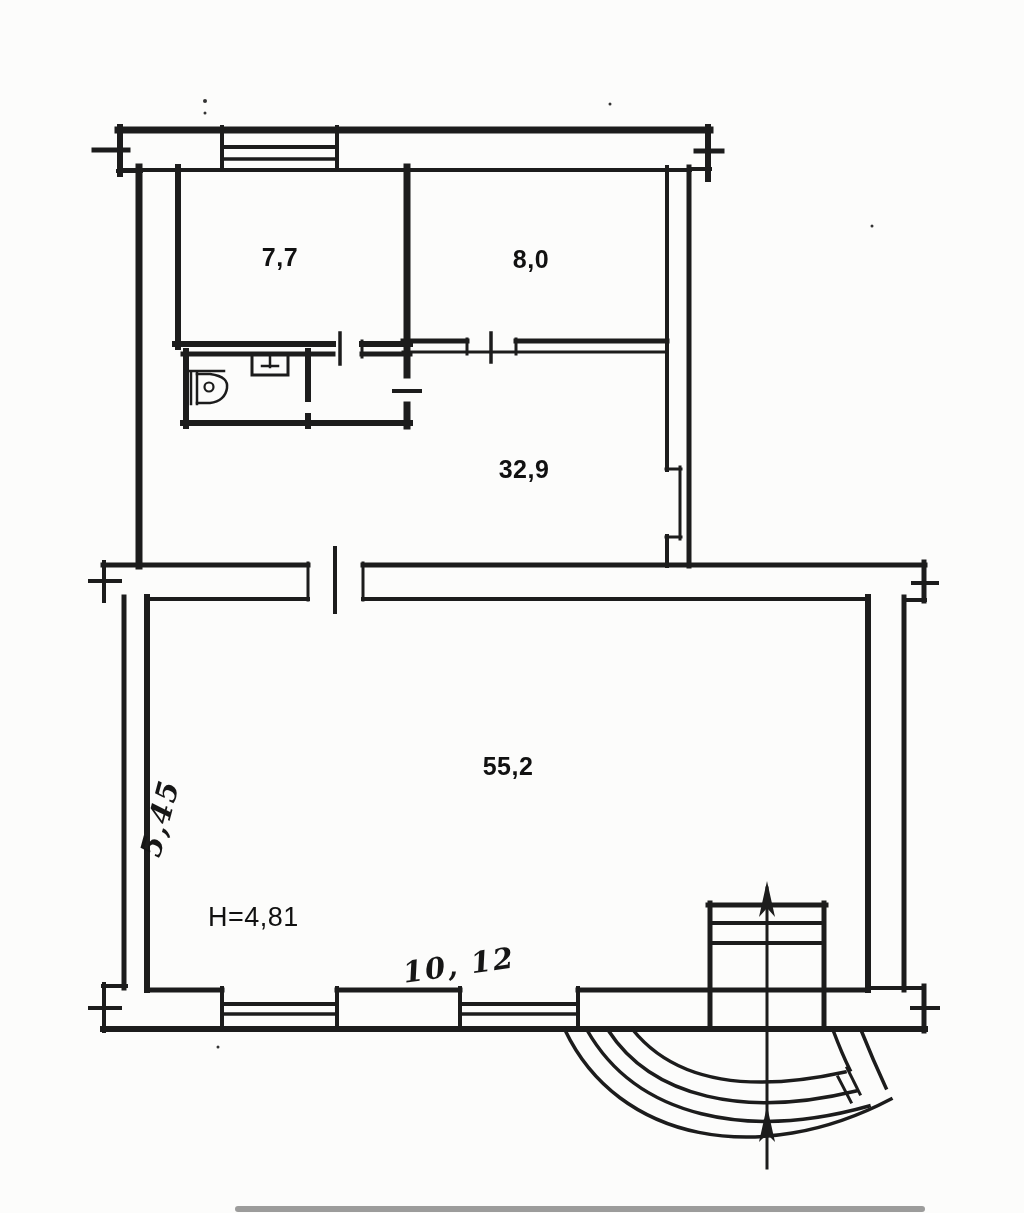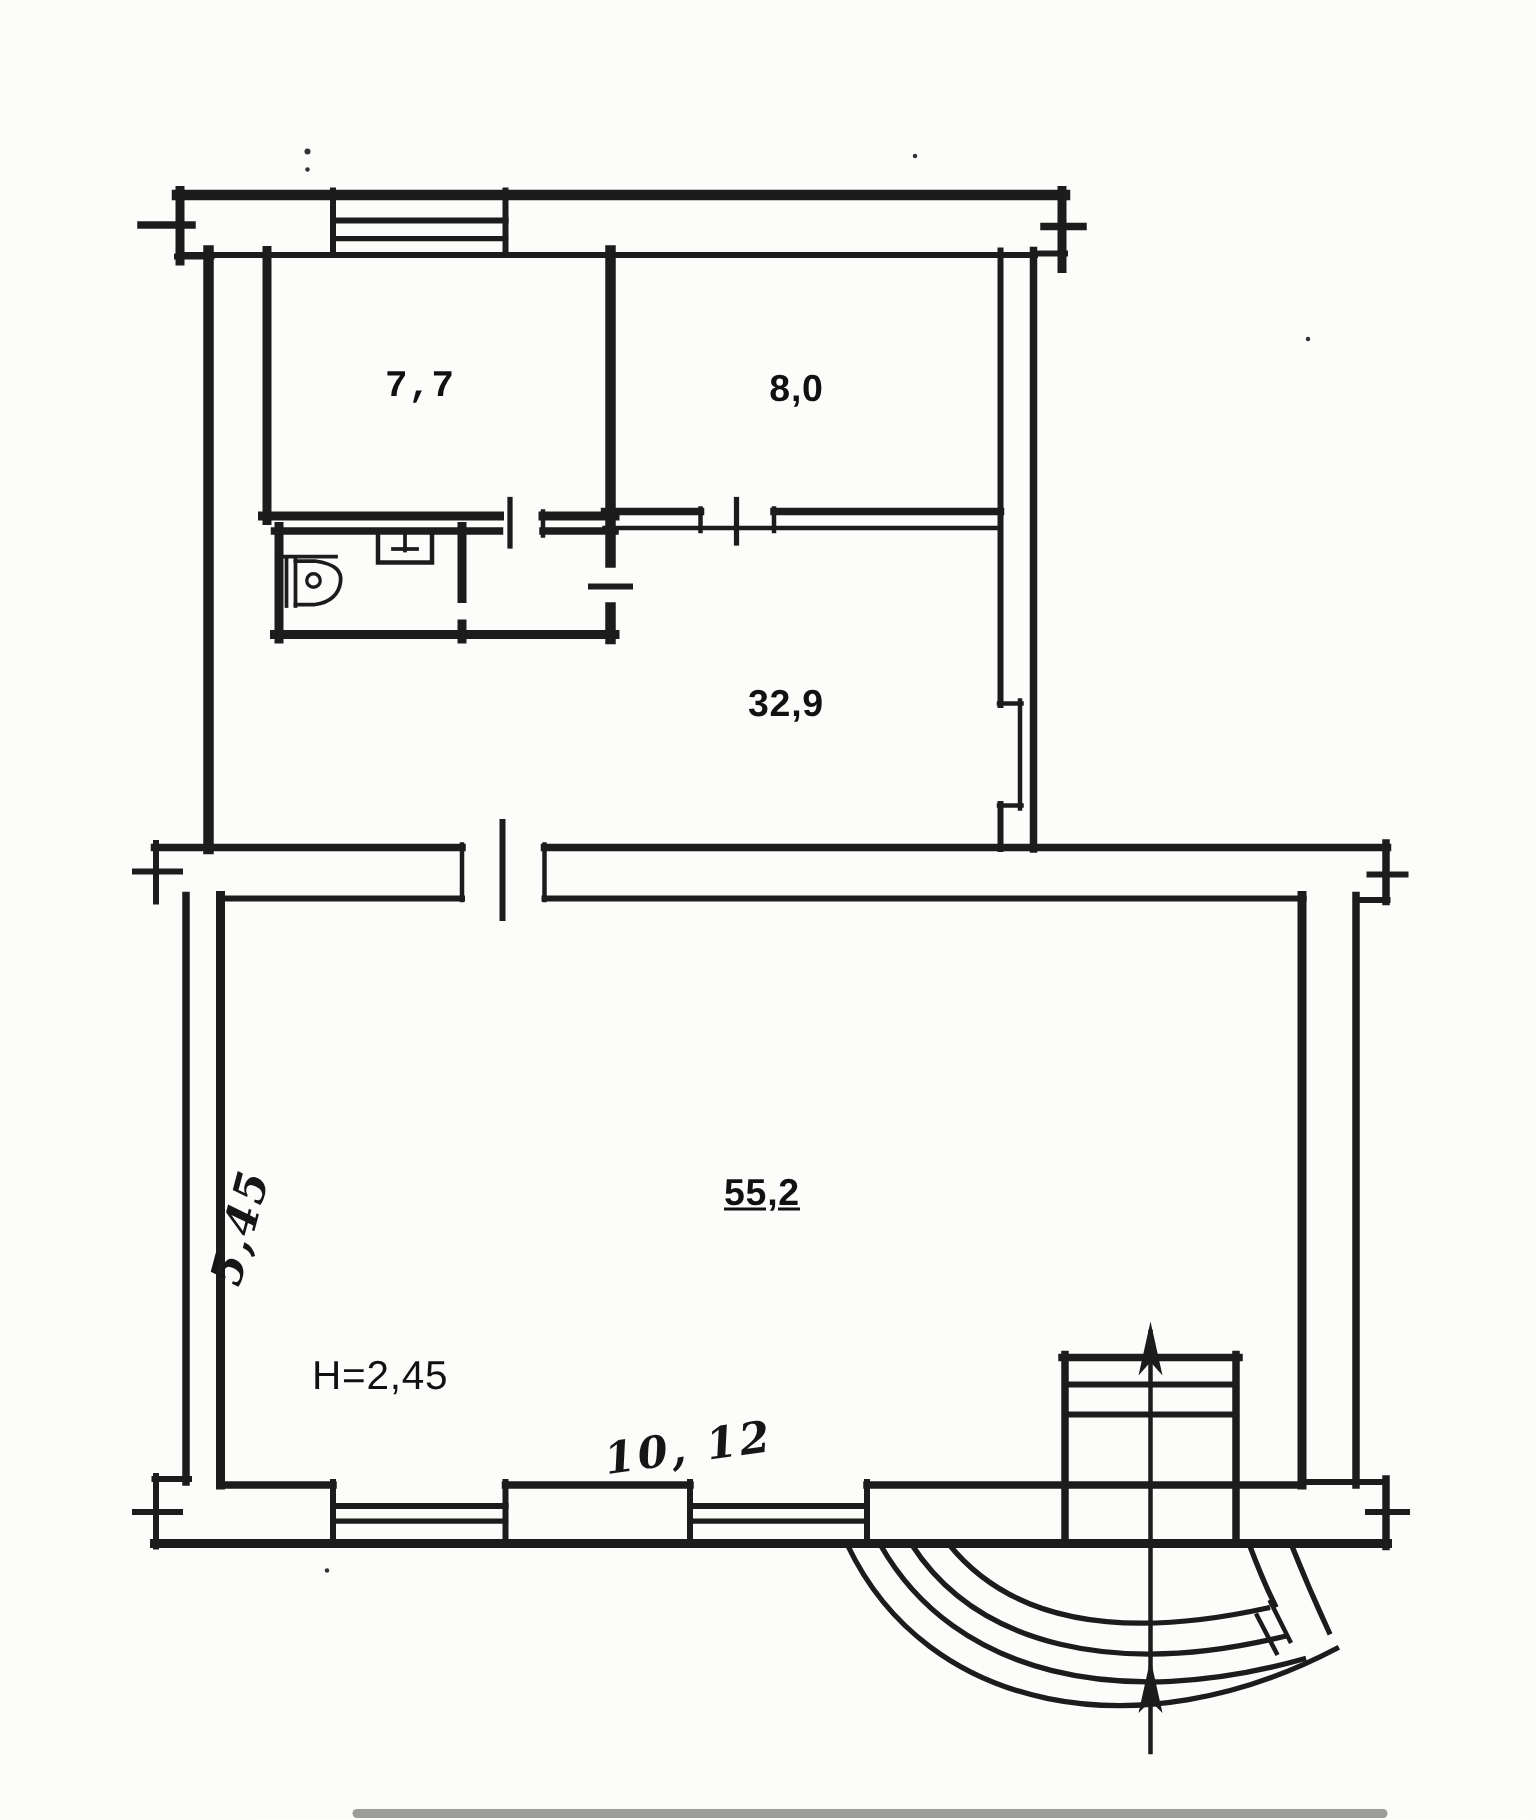--- a/index.html
+++ b/index.html
@@ -174,27 +174,27 @@
     <g fill="#333333">
       <circle cx="205" cy="101" r="2"></circle>
       <circle cx="205" cy="113" r="1.5"></circle>
       <circle cx="610" cy="104" r="1.5"></circle>
       <circle cx="872" cy="226" r="1.5"></circle>
       <circle cx="218" cy="1047" r="1.5"></circle>
       <rect x="235" y="1206" width="690" height="6" rx="3" fill="#3c3c3c" opacity="0.5"></rect>
     </g>
   </svg>
 
-  <div class="lbl room-lbl" style="left:220px;top:243px;font-family:Liberation Mono, monospace;">7,7</div>
+  <div class="lbl room-lbl" style="left:220px;top:243px;">7,7</div>
 
   <div class="lbl room-lbl" style="left:471px;top:245px;">8,0</div>
 
   <div class="lbl room-lbl" style="left:464px;top:455px;">32,9</div>
 
-  <div class="lbl room-lbl" style="left:448px;top:781px;text-decoration:underline;">55,2</div>
-
-  <div class="lbl note-lbl" style="left:208px;top:902px;">H=2,45</div>
+  <div class="lbl room-lbl" style="left:448px;top:752px;">55,2</div>
+
+  <div class="lbl note-lbl" style="left:208px;top:902px;">H=4,81</div>
 
   <div class="lbl hand-lbl" style="left:118px;top:801px;width:84px;transform:rotate(-75deg);transform-origin:50% 50%;">5,45</div>
 
   <div class="lbl hand-lbl" style="left:399px;top:948px;width:120px;transform:rotate(-8deg);transform-origin:50% 50%;">10, 12</div>
 
 </div>
 
 </body></html>

